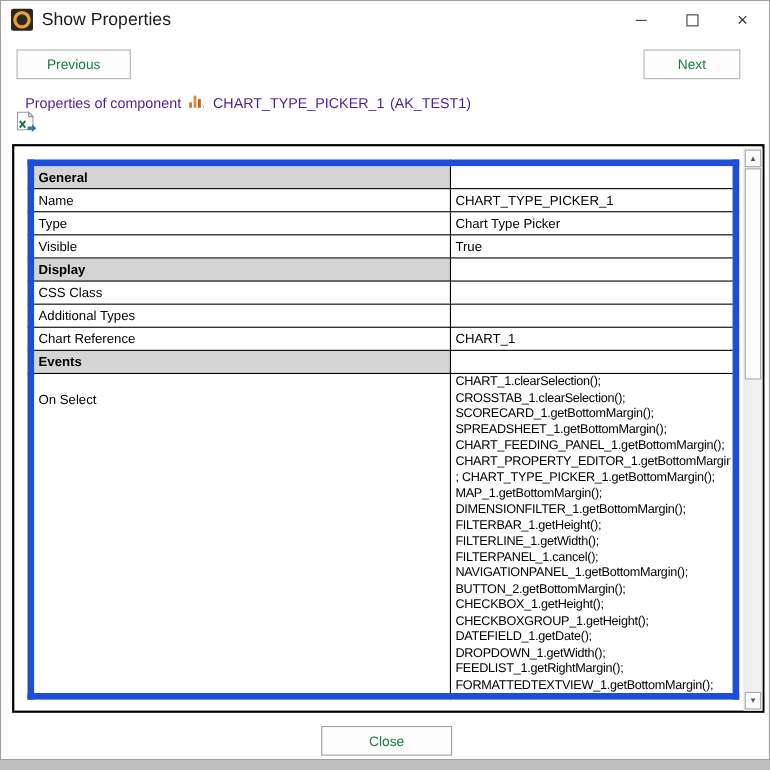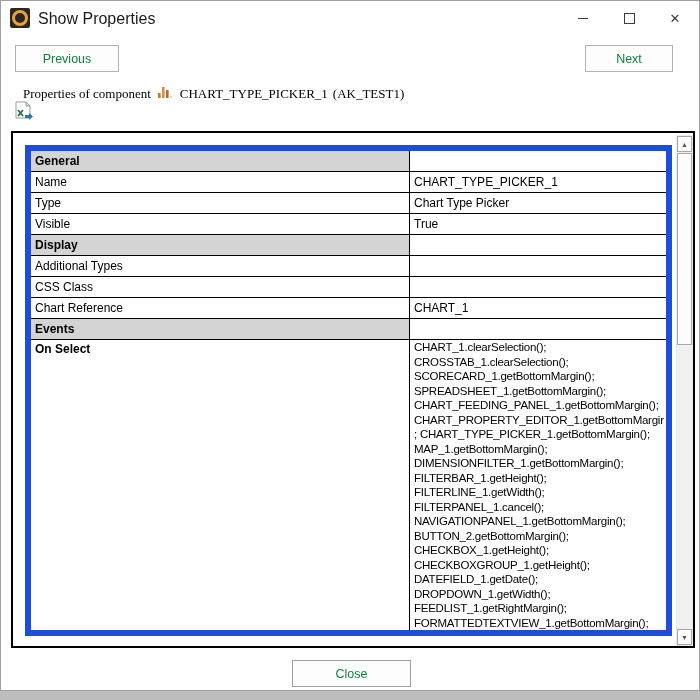--- a/index.html
+++ b/index.html
@@ -39,21 +39,21 @@
     position:absolute;background:#fdfdfd;border:1px solid #b3b3b3;
     font-size:12.5px;color:#15803d;display:flex;align-items:center;justify-content:center;
     box-sizing:border-box;
   }
   .btn-previous{left:14px;top:44px;width:104px;height:27px;}
   .btn-next{left:584px;top:44px;width:88px;height:27px;}
   .btn-close{left:291px;top:659px;width:119px;height:27px;border-color:#9f9f9f;}
   
   .prop-header{
     position:absolute;left:22px;top:84px;display:flex;align-items:center;gap:5px;
-    font-size:13px;color:#000000;white-space:nowrap;font-family:Liberation Serif, serif;
+    font-size:13px;color:#4c1d95;white-space:nowrap;
   }
   .chart-icon{display:inline-block;margin:0 1px;}
   .export-icon{position:absolute;left:13px;top:100px;width:20px;height:20px;cursor:pointer;}
   
   .table-frame{
     position:absolute;left:10px;top:130px;width:684px;height:517px;
     border:2px solid #000;background:#fff;box-sizing:border-box;
   }
   table.props{
     position:absolute;left:12px;top:12px;width:626px;
@@ -63,21 +63,21 @@
   table.props td{
     border:1px solid #000;height:20px;padding:0 2px 0 4px;
     overflow:hidden;white-space:nowrap;vertical-align:middle;
   }
   table.props{border:6px solid #1d4ed8;}
   td.c1{width:372px;}
   td.c2{width:250px;}
   tr.section td.c1{background:#d4d4d4;font-weight:bold;}
   tr.section td.c2{background:#ffffff;}
   tr.bigrow td{vertical-align:top;}
-  tr.bigrow td.c1{padding-top:2px;font-weight:bold;}
+  tr.bigrow td.c1{padding-top:16px;}
   td.code-cell{padding:2px 0 2px 4px;}
   .code-line{
     line-height:14.5px;font-size:11.5px;letter-spacing:-0.25px;
     white-space:nowrap;overflow:hidden;
   }
   
   .scrollbar{
     position:absolute;left:663px;top:2px;width:17px;height:511px;
     background:#f0f0f0;border:1px solid #eaeaea;box-sizing:border-box;
   }
@@ -160,25 +160,25 @@
       </tr>
       <tr>
         <td class="c1">Visible</td>
         <td class="c2">True</td>
       </tr>
       <tr class="section">
         <td class="c1">Display</td>
         <td class="c2"></td>
       </tr>
       <tr>
+        <td class="c1">CSS Class</td>
+        <td class="c2"></td>
+      </tr>
+      <tr>
         <td class="c1">Additional Types</td>
-        <td class="c2"></td>
-      </tr>
-      <tr>
-        <td class="c1">CSS Class</td>
         <td class="c2"></td>
       </tr>
       <tr>
         <td class="c1">Chart Reference</td>
         <td class="c2">CHART_1</td>
       </tr>
       <tr class="section">
         <td class="c1">Events</td>
         <td class="c2"></td>
       </tr>

